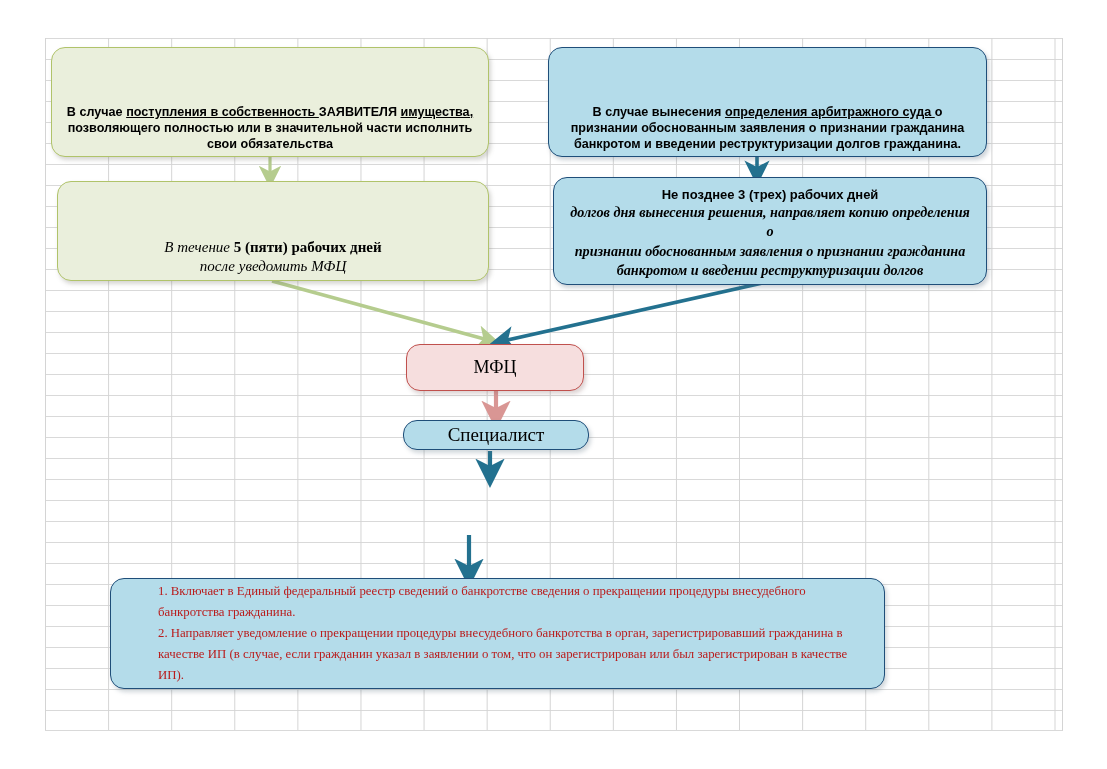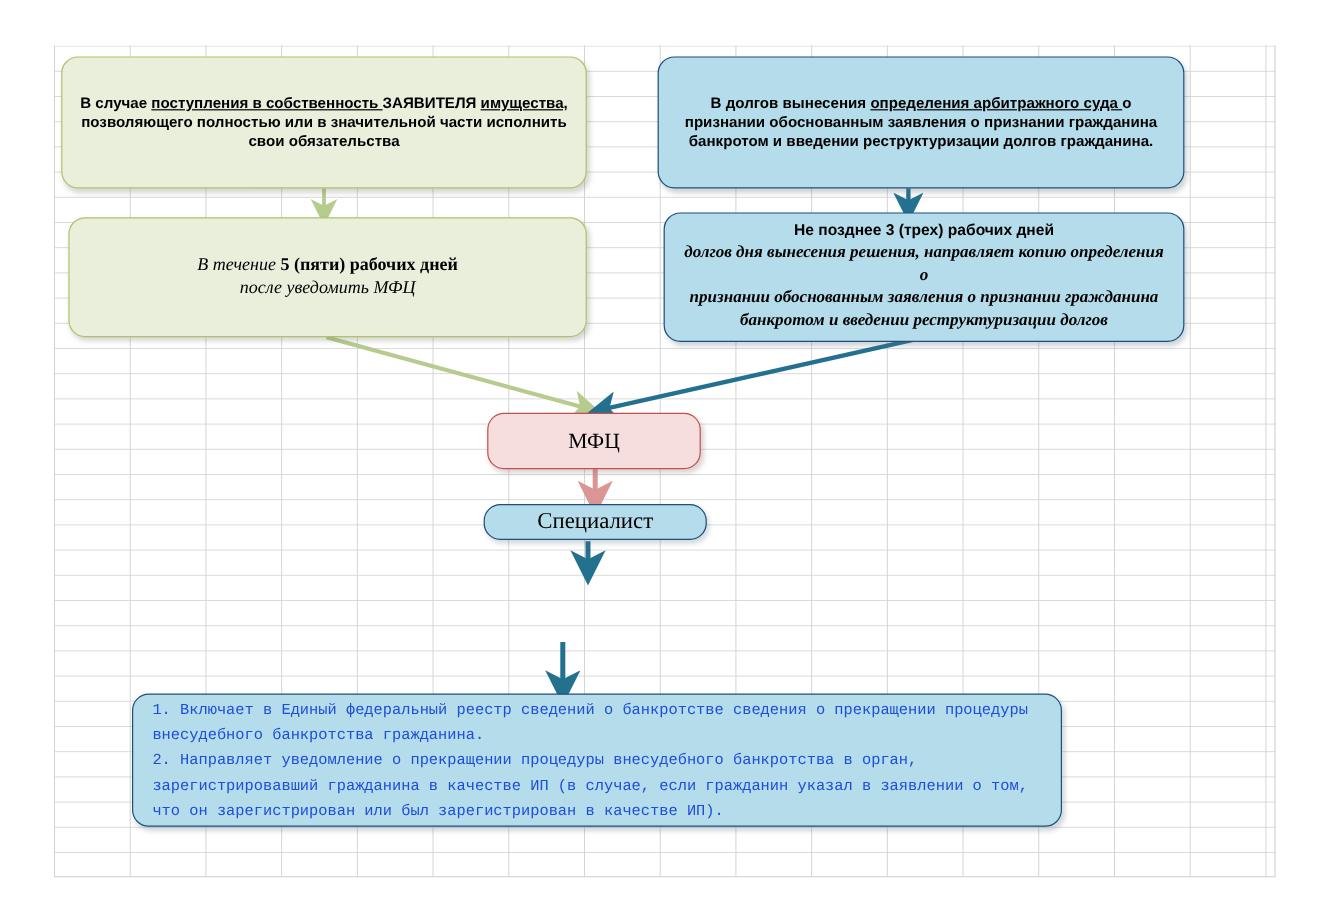--- a/index.html
+++ b/index.html
@@ -87,36 +87,37 @@
     box-shadow: 2px 3px 4px rgba(120,120,120,0.28);
   }
 
   .sans-bold {
     font-family: "Liberation Sans", sans-serif;
     font-weight: bold;
     font-size: 12.6px;
     color: #000000;
   }
   .sans-reg {
-    font-family: Liberation Mono, monospace;
+    font-family: Liberation Serif, serif;
     font-weight: normal;
     font-size: 12.6px;
-    color: #1d4ed8;
+    color: #b91c1c;
+    margin-left: 31px;
   }
   .serif {
     font-family: "Liberation Serif", serif;
     color: #000000;
   }
   .serif-italic {
     font-family: "Liberation Serif", serif;
     font-style: italic;
     color: #000000;
   }
   .u { text-decoration: underline; }
-  .pad { padding: 4px 12px; }
+  .pad { padding: 4px 12px; align-items: flex-end; }
   .padwide { padding: 6px 16px; }
   .left { text-align: left; justify-content: flex-start; }
 
   
   #node-poluchenie   { left: 51px;  top: 47px;  width: 438px; height: 110px; }
   #node-opredelenie  { left: 548px; top: 47px;  width: 439px; height: 110px; }
   #node-5days        { left: 57px;  top: 181px; width: 432px; height: 100px; }
   #node-3days        { left: 553px; top: 177px; width: 434px; height: 108px; }
   #node-mfc          { left: 406px; top: 344px; width: 178px; height: 47px;  }
   #node-specialist   { left: 403px; top: 420px; width: 186px; height: 30px;  }
@@ -191,21 +192,21 @@
     <div class="node green pad" id="node-poluchenie">
       <div class="sans-bold">
         <span>В случае </span><span class="u">поступления в собственность </span><span>ЗАЯВИТЕЛЯ </span><span class="u">имущества,</span><br>
         <span>позволяющего полностью или в значительной части исполнить</span><br>
         <span>свои обязательства</span>
       </div>
     </div>
 
     <div class="node blue pad" id="node-opredelenie">
       <div class="sans-bold">
-        <span>В долгов вынесения </span><span class="u">определения арбитражного суда </span><span>о</span><br>
+        <span>В случае вынесения </span><span class="u">определения арбитражного суда </span><span>о</span><br>
         <span>признании обоснованным заявления о признании гражданина</span><br>
         <span>банкротом и введении реструктуризации долгов гражданина.</span>
       </div>
     </div>
 
     <div class="node green pad" id="node-5days">
       <div class="serif-italic" style="font-size:15px;">
         <span>В течение </span><span style="font-weight:bold;font-style:normal;">5 (пяти) рабочих дней</span><br>
         <span>после уведомить МФЦ</span>
       </div>

